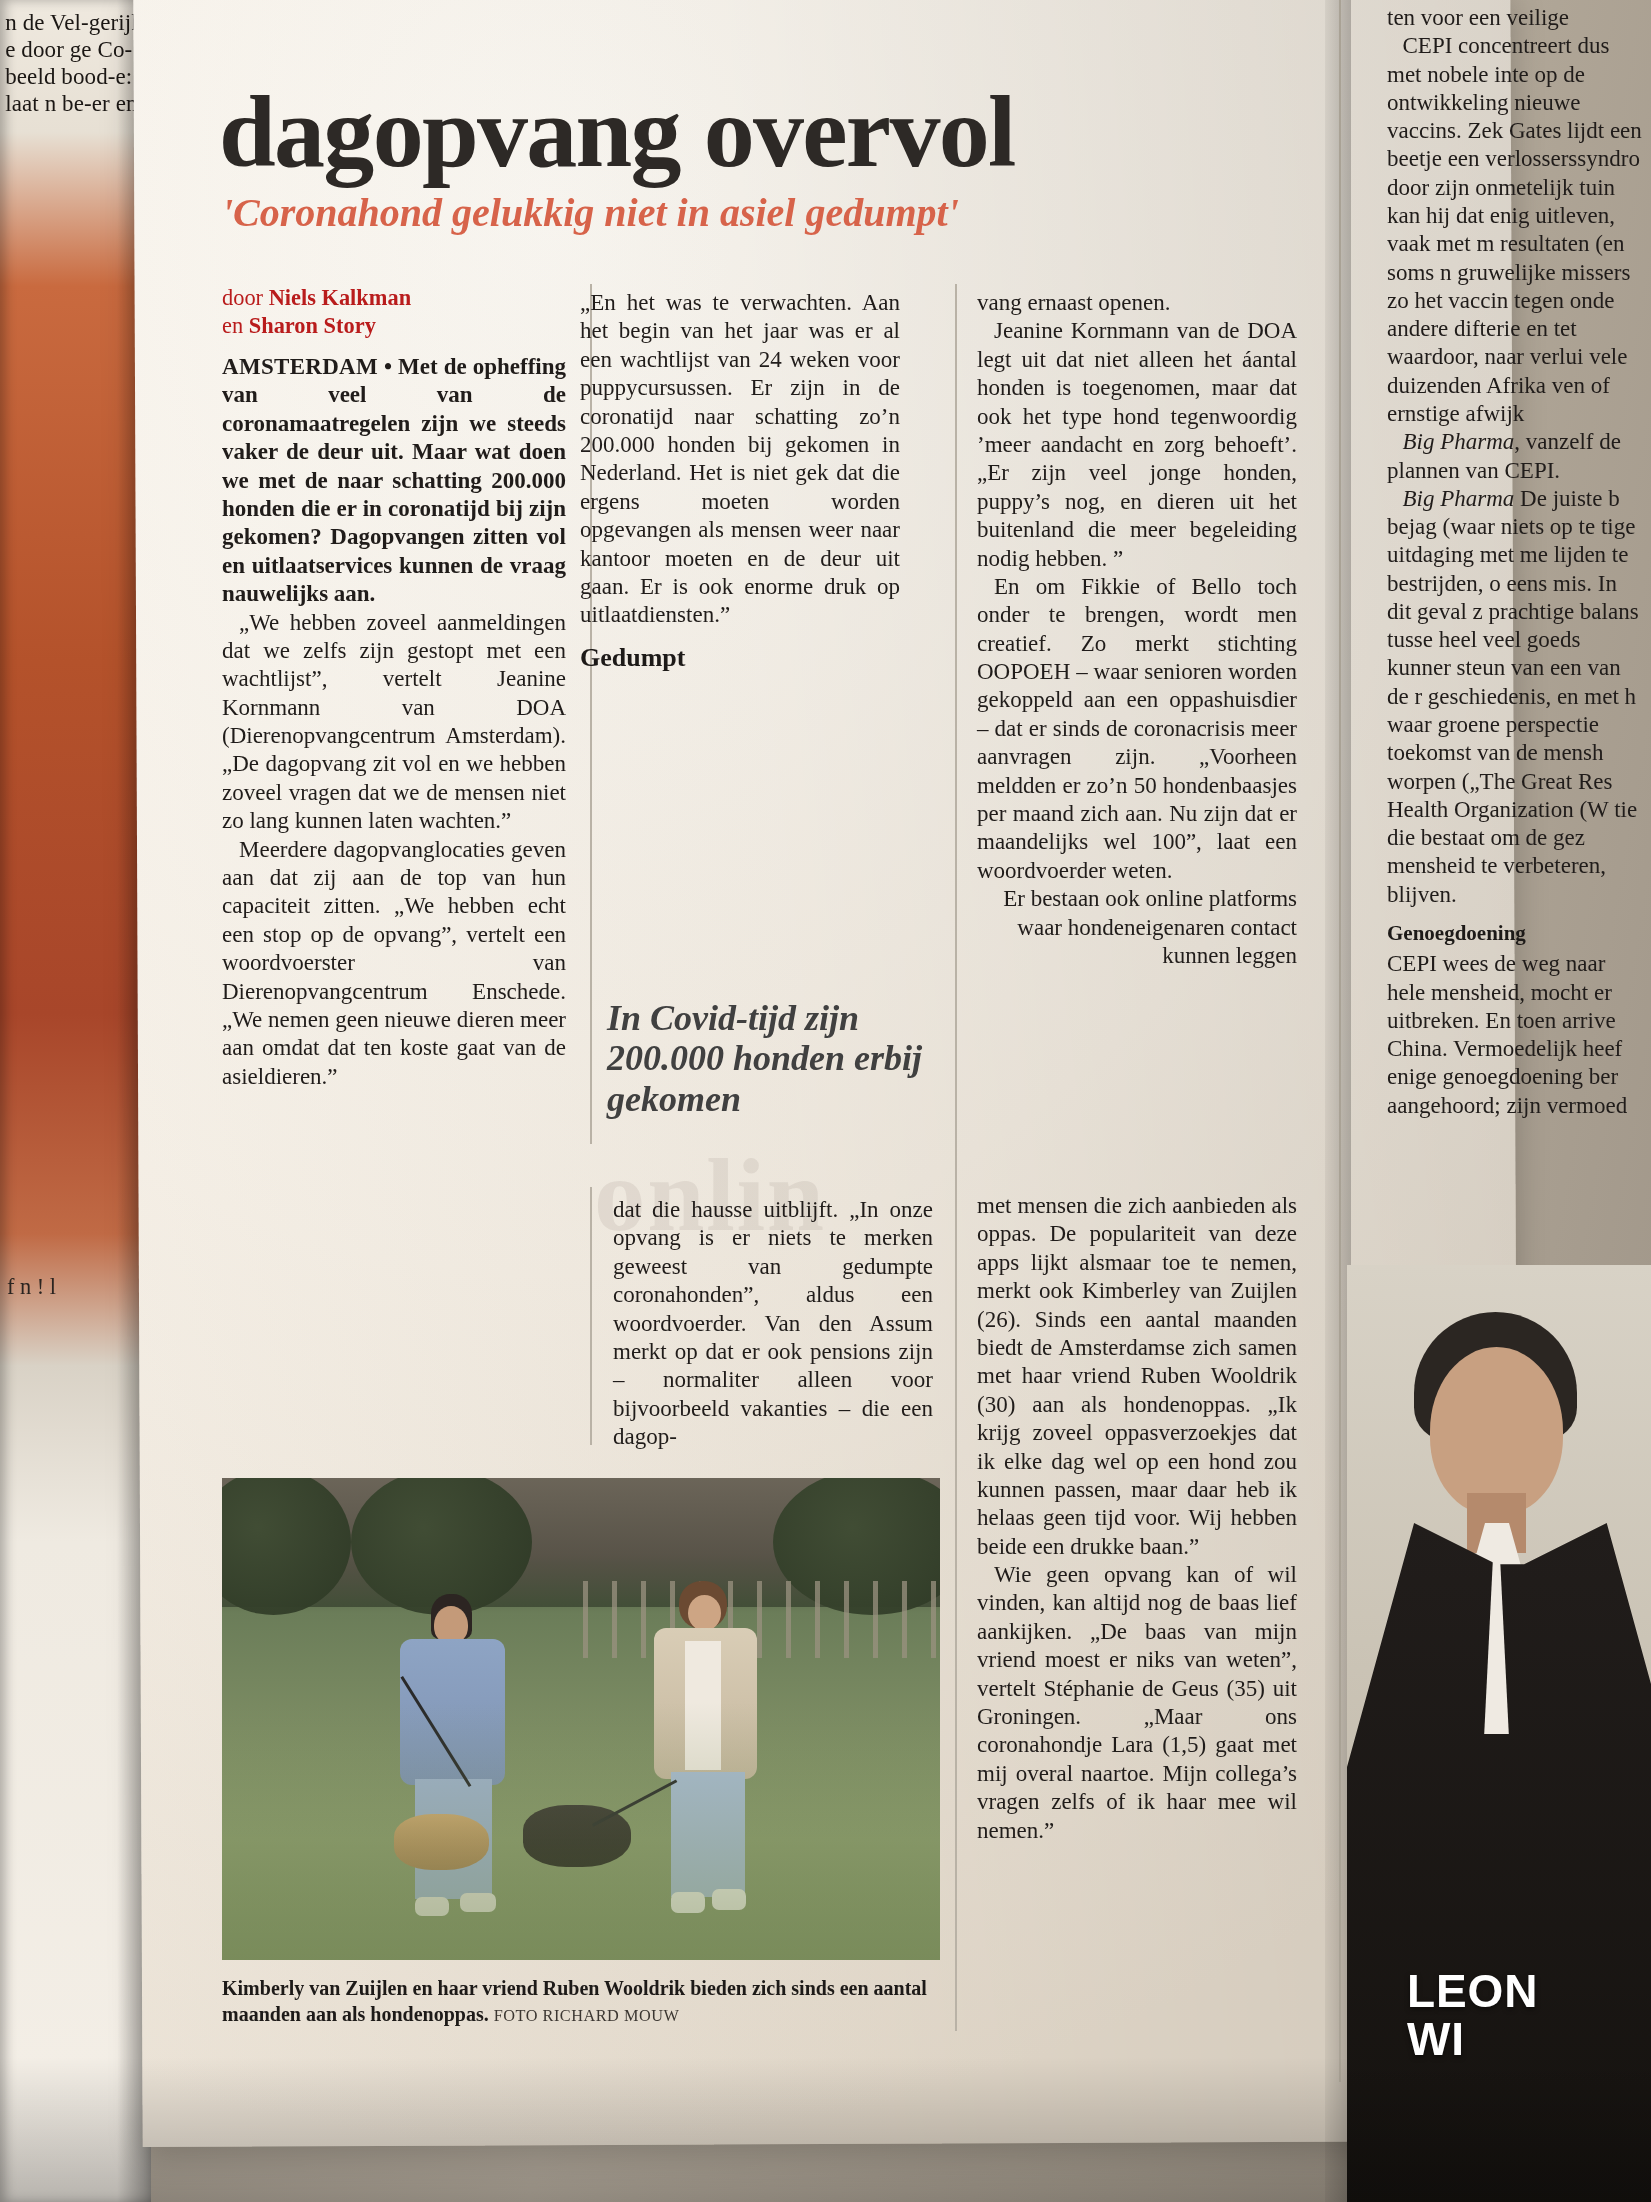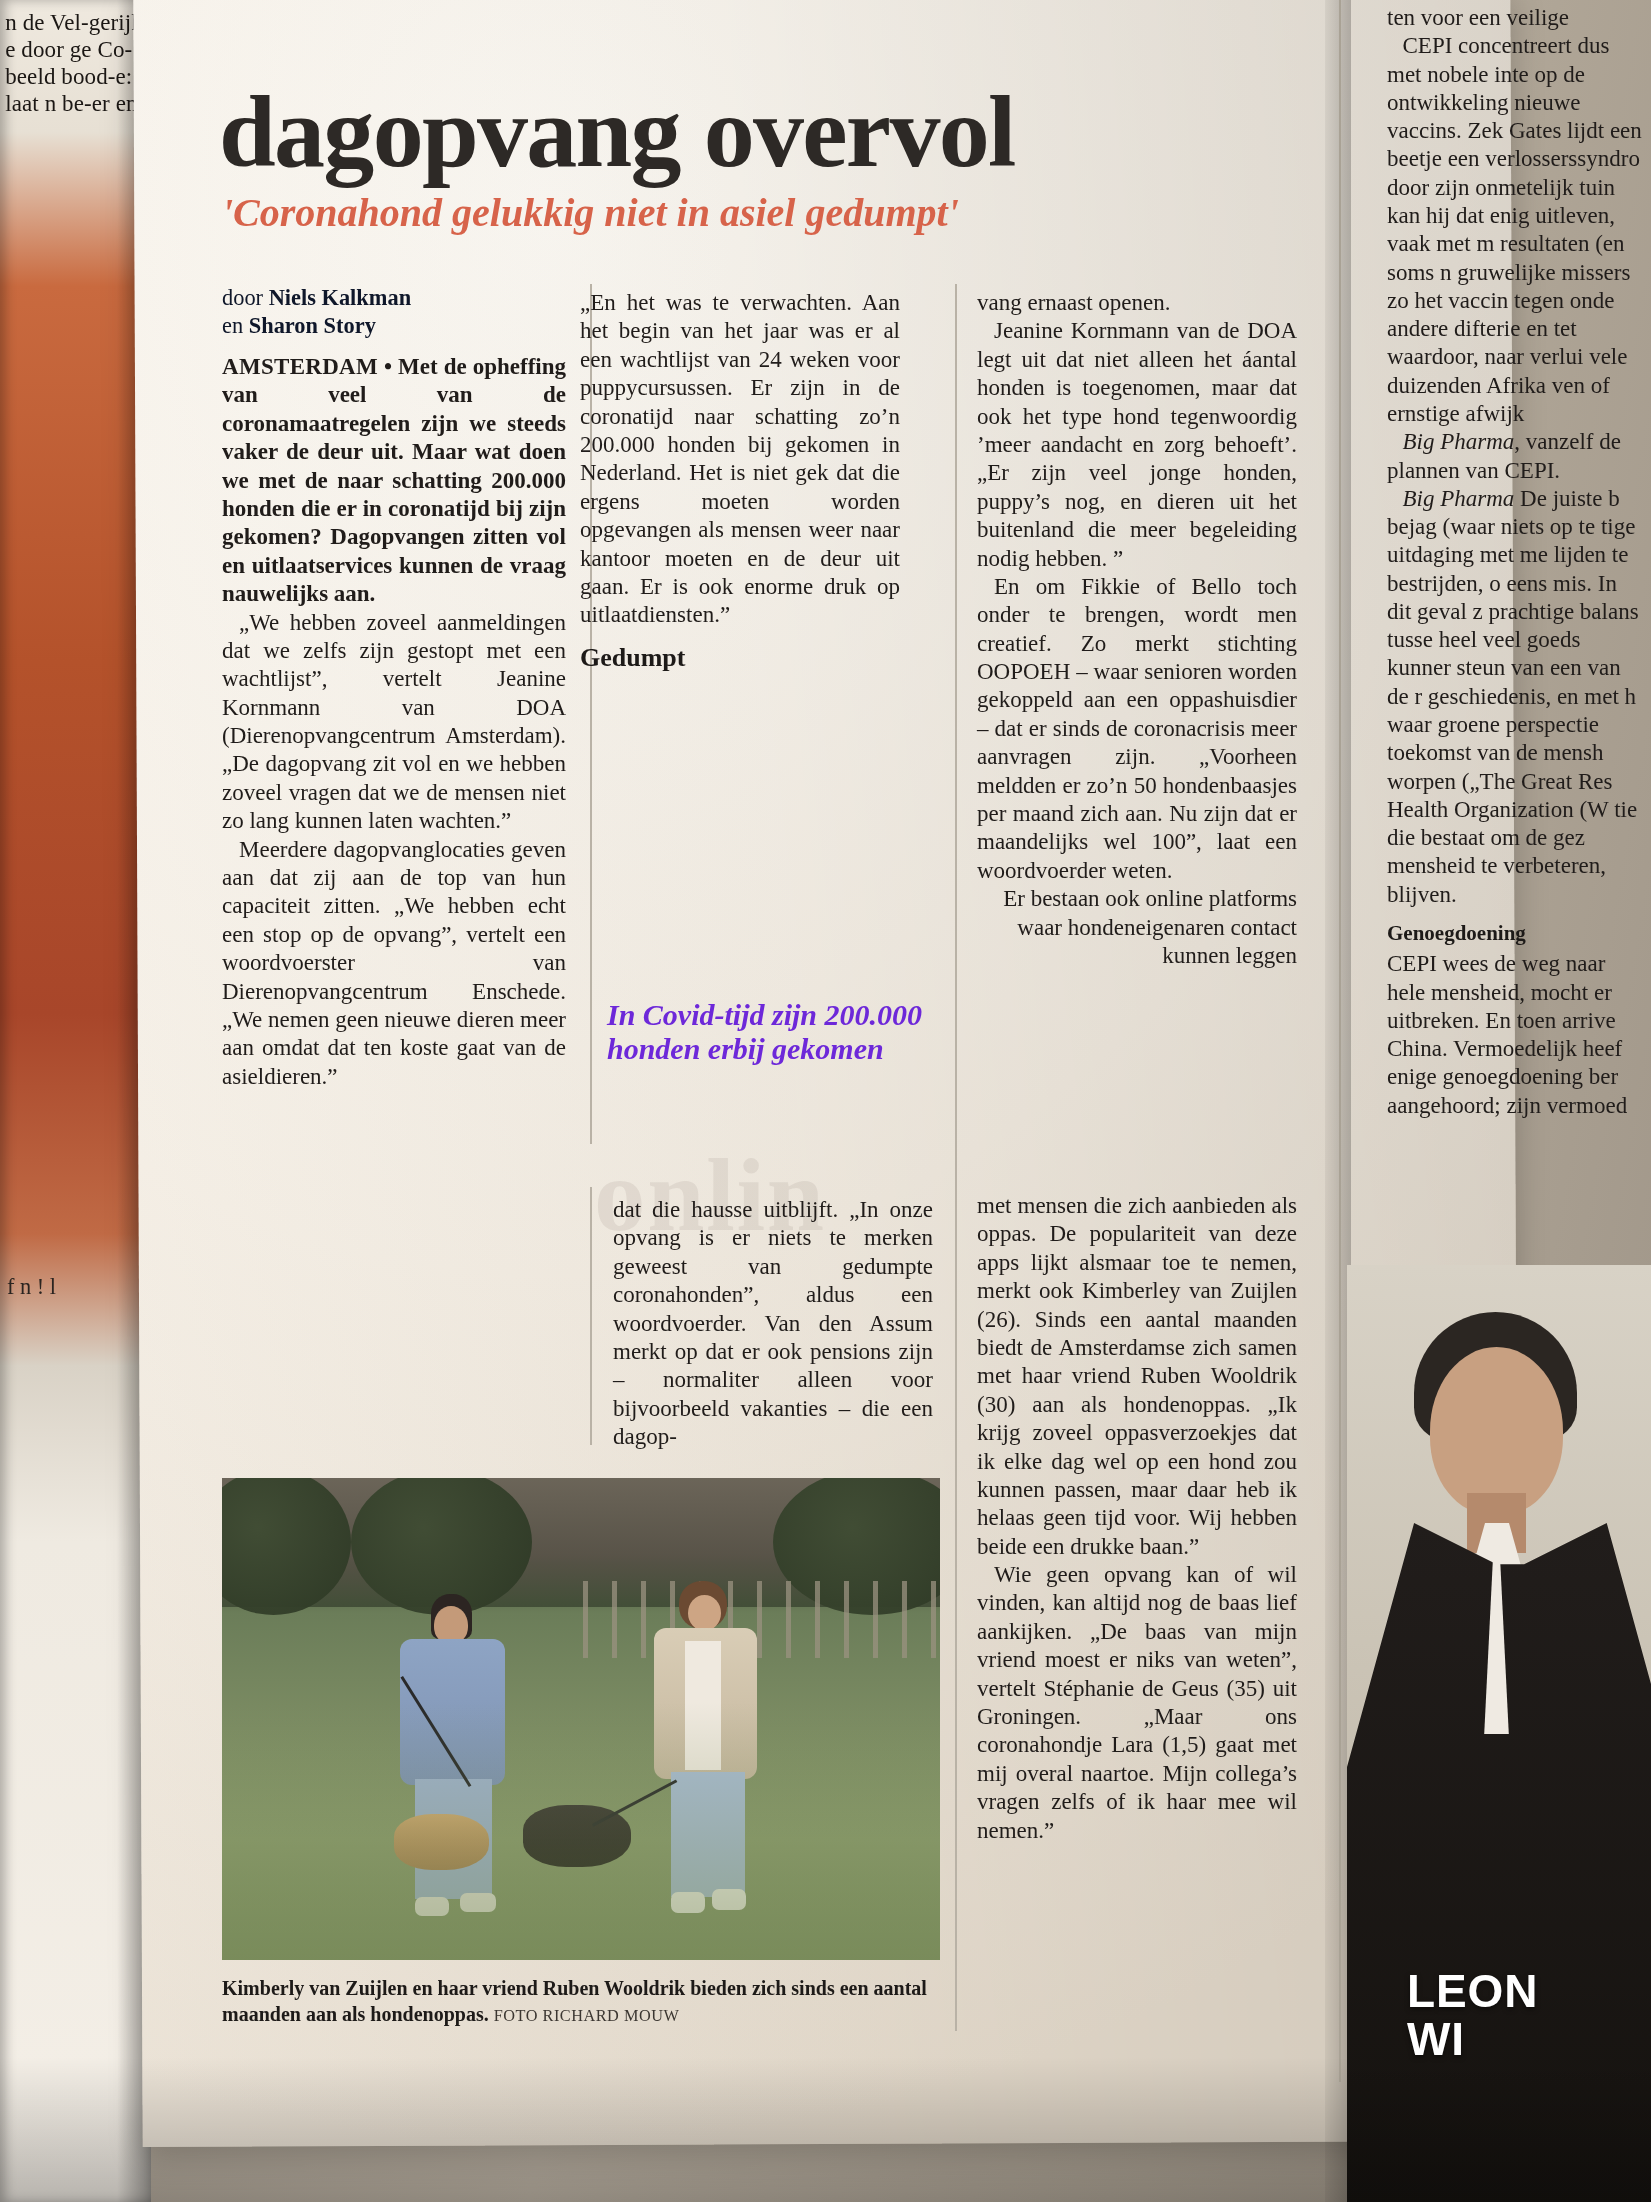--- a/index.html
+++ b/index.html
@@ -118,21 +118,21 @@
     line-height: 1.05;
     color: #d7634a;
   }
 
   .byline {
     position: absolute;
     left: 222px; top: 284px;
     width: 206px;
     font-size: 22.4px;
     line-height: 1.25;
-    color: #0f172a;
+    color: #b91c1c;
   }
   .byline b { font-weight: bold; }
 
   .col {
     position: absolute;
     font-family: "Liberation Serif", serif;
     font-size: 23px;
     line-height: 1.235;
     color: #201c1a;
     text-align: justify;
@@ -152,23 +152,23 @@
     margin: 12px 0 3.4px 0;
   }
 
   .pullquote {
     position: absolute;
     left: 607px; top: 998px;
     width: 320px;
     font-family: "Liberation Serif", serif;
     font-weight: bold;
     font-style: italic;
-    font-size: 30px;
+    font-size: 36px;
     line-height: 1.12;
-    color: #6d28d9;
+    color: #404040;
   }
 
   .photo {
     position: absolute;
     left: 222px; top: 1478px;
     width: 718px; height: 482px;
     background: linear-gradient(180deg,#5c6b53 0%, #49543f 18%, #6b7d59 28%, #7c8c63 52%, #8a9a6c 75%, #7b8b5e 100%);
     overflow: hidden;
   }
   .photo .bldg {

